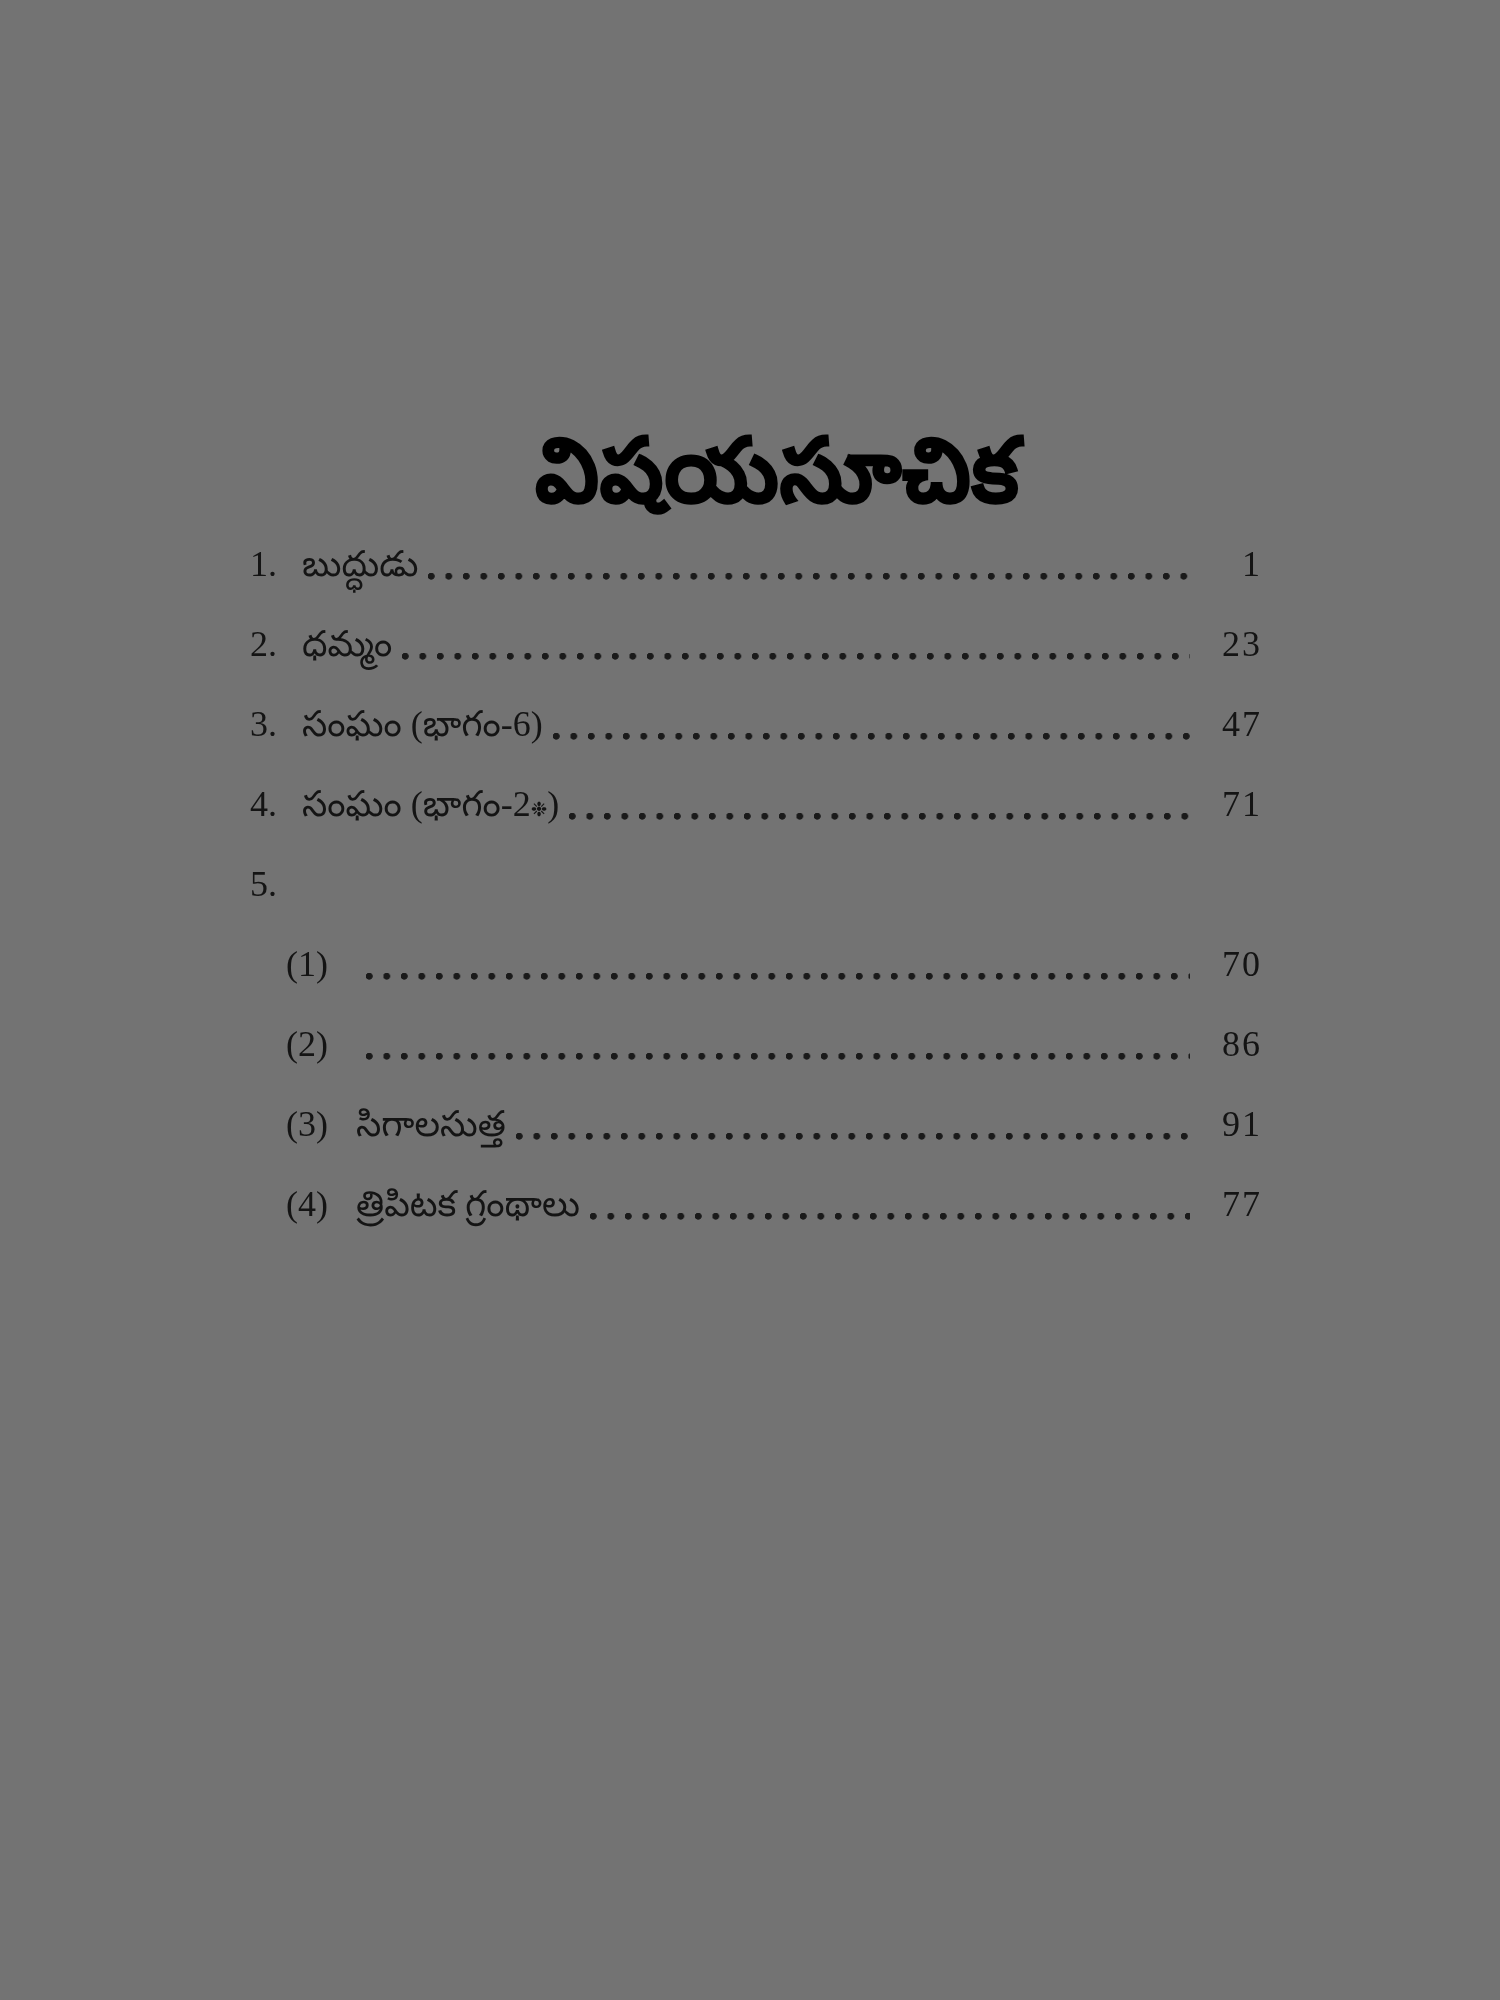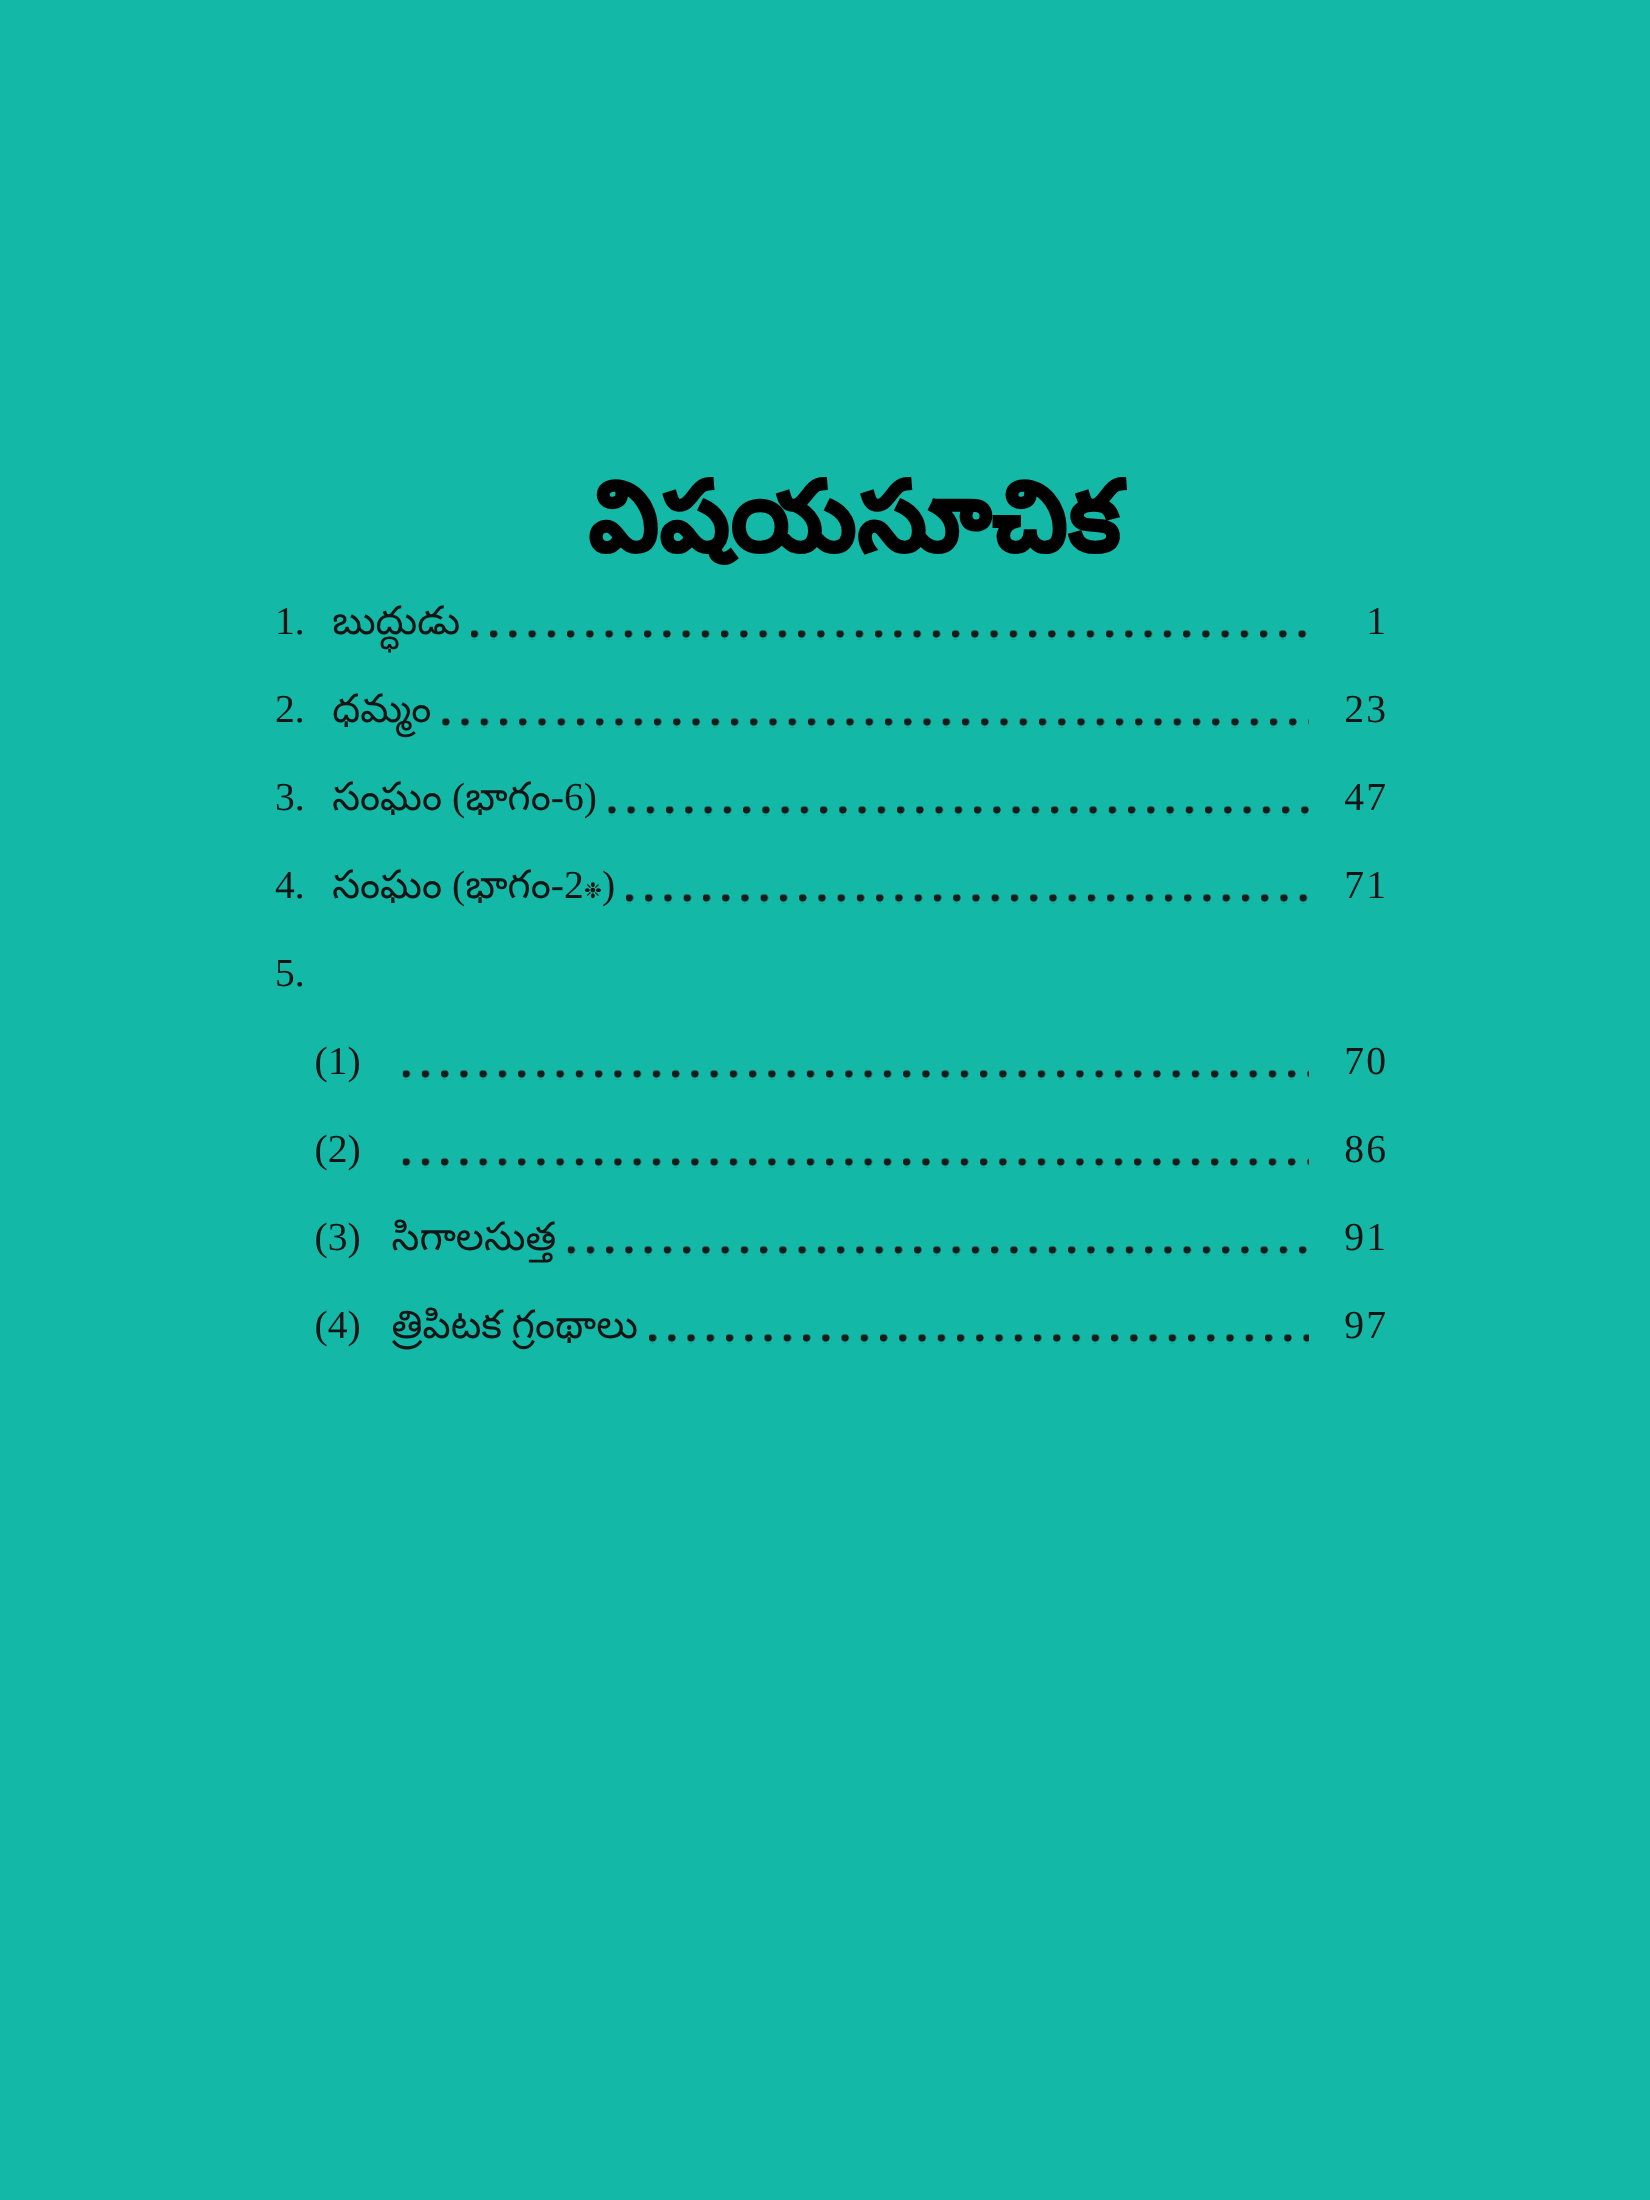--- a/index.html
+++ b/index.html
@@ -4,21 +4,21 @@
 <style>
   html, body {
     margin: 0;
     padding: 0;
     background: #ffffff;
   }
   .page {
     position: relative;
     width: 1500px;
     height: 2000px;
-    background: #14b8a6;
+    background: #737373;
     color: #111111;
     font-family: "Liberation Serif", "DejaVu Serif", serif;
     overflow: hidden;
   }
   .doc-title {
     position: absolute;
     top: 358px;
     left: 0;
     width: 100%;
     text-align: center;
@@ -163,17 +163,17 @@
       <span class="dots"></span>
       <span class="pagenum">91</span>
     </div>
 
     <div class="row sub">
       <span class="num">(4)</span>
       <span class="label">త్రిపిటక గ్రంథాలు</span>
         <sup class="marker"></sup>
         <span class="after"></span>
       <span class="dots"></span>
-      <span class="pagenum">97</span>
+      <span class="pagenum">77</span>
     </div>
 
   </div>
 </div>
 
 </body></html>

